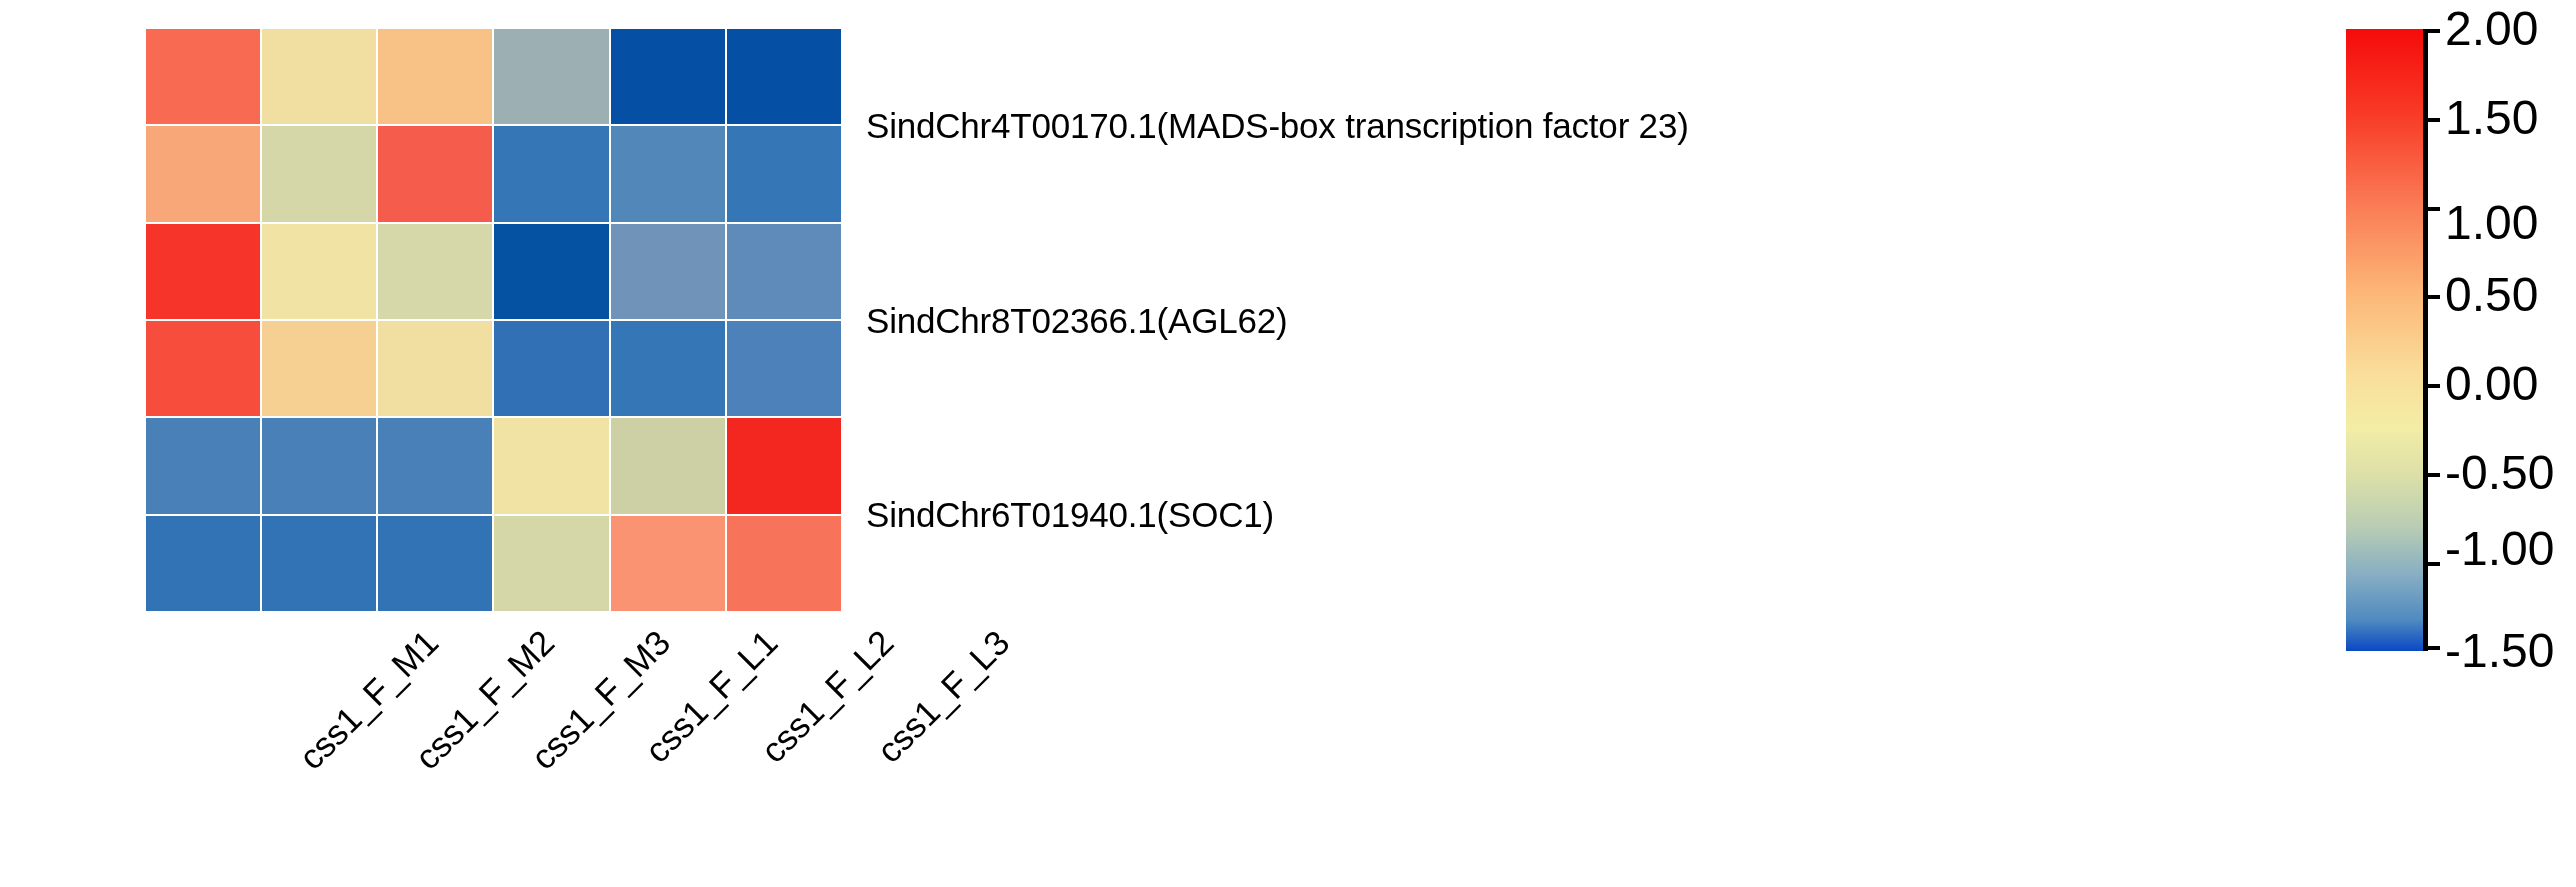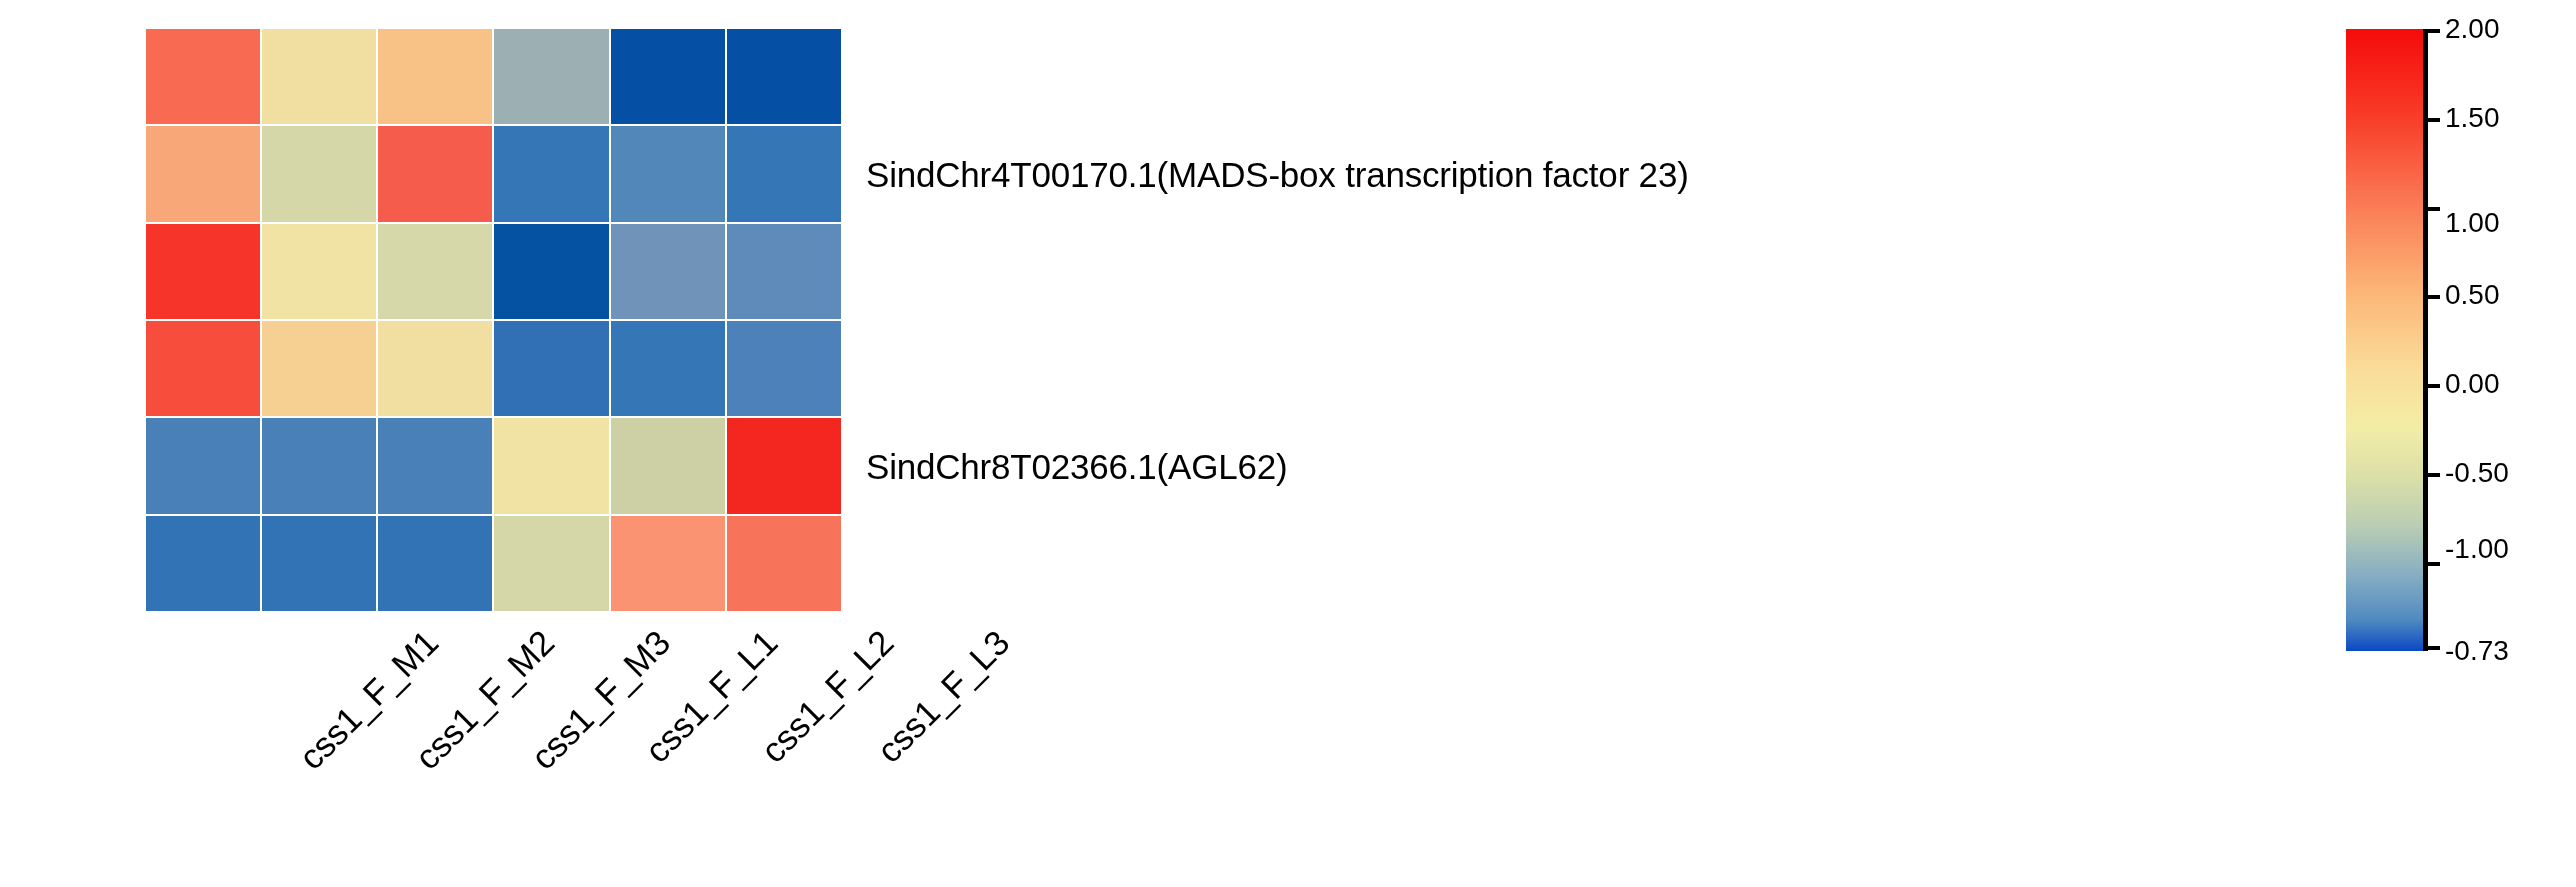--- a/index.html
+++ b/index.html
@@ -106,21 +106,21 @@
   .cb-tick {
     position: absolute;
     left: 77px;
     width: 17px;
     height: 4.3px;
     background: #000000;
   }
   .cb-ticklabel {
     position: absolute;
     left: 99px;
-    font-size: 28px;
+    font-size: 48px;
     line-height: 1;
     white-space: nowrap;
     transform: translateY(-50%);
     letter-spacing: 0px;
   }
 </style>
 </head>
 <body>
 
 <div id="figure">
@@ -160,20 +160,21 @@
       <div class="hm-cell" style="background: rgb(49, 115, 180);"></div>
       <div class="hm-cell" style="background: rgb(49, 115, 180);"></div>
       <div class="hm-cell" style="background: rgb(214, 215, 168);"></div>
       <div class="hm-cell" style="background: rgb(249, 147, 114);"></div>
       <div class="hm-cell" style="background: rgb(247, 116, 91);"></div>
     </div>
 
   <div id="row-labels">
       <div class="row-label">SindChr4T00170.1(MADS-box transcription factor 23)</div>
       <div class="row-label">SindChr8T02366.1(AGL62)</div>
+      <div class="row-label">SindChr6T01940.1(SOC1)</div>
     </div>
 
   <div id="col-labels">
       <div class="col-label" style="left: 95px;">css1_F_M1</div>
       <div class="col-label" style="left: 211px;">css1_F_M2</div>
       <div class="col-label" style="left: 327px;">css1_F_M3</div>
       <div class="col-label" style="left: 444px;">css1_F_L1</div>
       <div class="col-label" style="left: 560px;">css1_F_L2</div>
       <div class="col-label" style="left: 676px;">css1_F_L3</div>
     </div>
@@ -189,17 +190,17 @@
       <div class="cb-ticklabel" style="top: 178px; margin-top: 16px;">1.00</div>
       <div class="cb-tick" style="top: 266px;"></div>
       <div class="cb-ticklabel" style="top: 266px;">0.50</div>
       <div class="cb-tick" style="top: 355px;"></div>
       <div class="cb-ticklabel" style="top: 355px;">0.00</div>
       <div class="cb-tick" style="top: 444px;"></div>
       <div class="cb-ticklabel" style="top: 444px; text-align: center;">-0.50</div>
       <div class="cb-tick" style="top: 533px;"></div>
       <div class="cb-ticklabel" style="top: 520px;">-1.00</div>
       <div class="cb-tick" style="top: 617px;"></div>
-      <div class="cb-ticklabel" style="top: 622px;">-0.73</div>
+      <div class="cb-ticklabel" style="top: 622px;">-1.50</div>
     </div>
 
 </div>
 
 
 </body></html>

